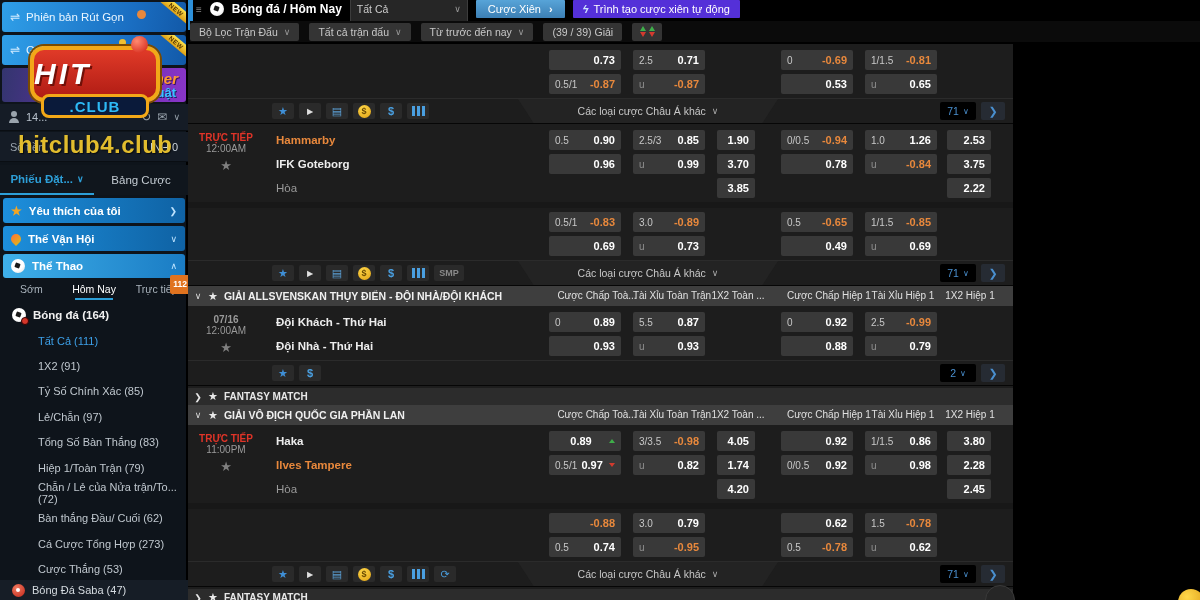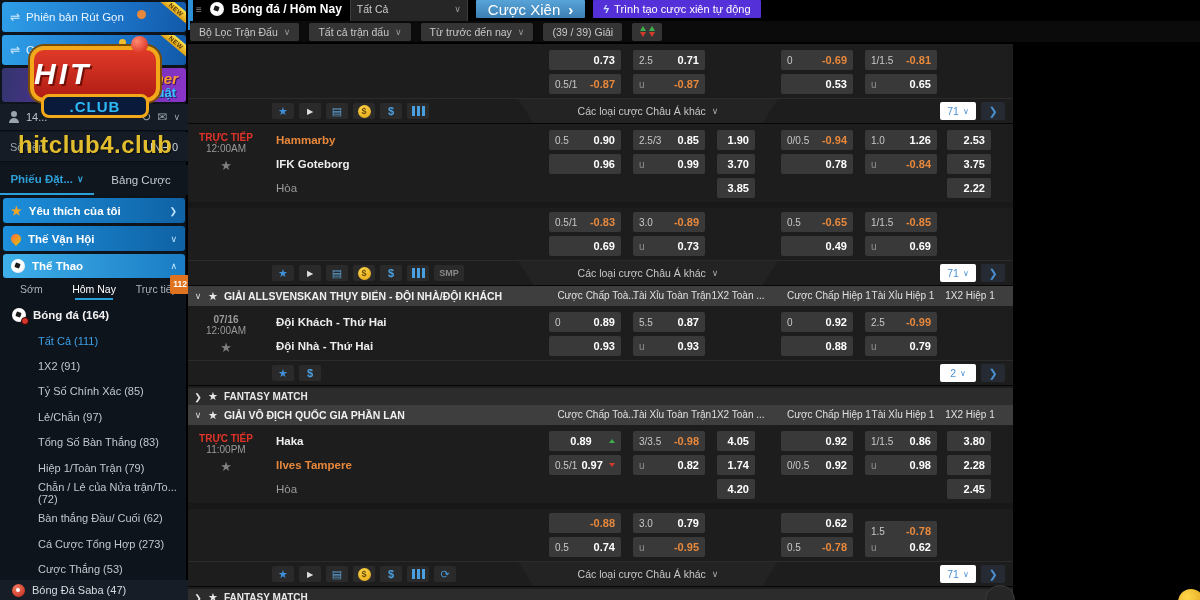--- a/index.html
+++ b/index.html
@@ -61,21 +61,21 @@
   .ballr { width:13px; height:13px; border-radius:50%; background:radial-gradient(circle at 35% 30%,#f07a60,#c22418); position:relative; }
   .ballr:before { content:""; position:absolute; left:4px; top:4px; width:4px; height:4px; background:#fff; border-radius:50%; }
 
   
   .topbar { position:absolute; left:190px; top:0; width:1010px; height:18px; display:flex; align-items:center; gap:8px; }
   .top-sliver { position:absolute; left:188px; top:0; width:5px; height:30px; background:#2d8fd8; }
   .hamb { color:#888; font-size:10px; margin-left:6px; }
   .crumb { color:#fff; font-size:12px; font-weight:bold; white-space:nowrap; }
   .dd-all { width:118px; height:16px; background:#262626; border:1px solid #3c3c3c; color:#ccc; font-size:10.5px; display:flex; align-items:center; padding:12px 6px; }
   .dd-all:after { content:"∨"; margin-left:auto; font-size:9px; color:#999; }
-  .btn-parlay { height:18px; background:linear-gradient(#57a4d8,#3c7fb4); color:#fff; font-size:15px; display:flex; align-items:center; gap:8px; padding:0 12px; border-radius:1px; }
+  .btn-parlay { height:18px; background:linear-gradient(#57a4d8,#3c7fb4); color:#fff; font-size:11px; display:flex; align-items:center; gap:8px; padding:0 12px; border-radius:1px; }
   .btn-parlay:after { content:"›"; font-weight:bold; }
   .btn-auto { height:18px; background:#5430d8; color:#fff; font-size:11px; display:flex; align-items:center; gap:5px; padding:0 10px; border-radius:1px; }
   .bolt { font-weight:bold; font-style:italic; color:#cfe2ff; font-size:11px; }
   .filterbar { position:absolute; left:190px; top:21px; width:1010px; height:21px; display:flex; align-items:center; gap:10px; background:#0b0b0b; }
   .fbtn { height:18px; background:#343434; border-radius:2px; color:#c8c8c8; font-size:10.5px; display:flex; align-items:center; padding:0 9px; gap:6px; }
   .fbtn.dd:after { content:"∨"; font-size:9px; color:#999; }
   .sortbtn { height:18px; width:30px; background:#343434; border-radius:2px; display:flex; align-items:center; justify-content:center; gap:3px; }
   .tri { width:0; height:0; border-left:3px solid transparent; border-right:3px solid transparent; }
   .tri.up { border-bottom:5px solid #3fae4a; }
   .tri.dn { border-top:5px solid #d23b2e; }
@@ -114,21 +114,21 @@
   .ibtn.play { color:#e0e0e0; font-size:8px; }
   .ibtn.cash { color:#5a9fd4; font-size:11px; }
   .coin { width:13px; height:13px; border-radius:50%; background:radial-gradient(circle at 40% 30%,#ffd84a,#dfa012); color:#6b4a00; font-size:9px; font-weight:bold; display:flex; align-items:center; justify-content:center; }
   .ibtn.dollar { color:#4a9fe0; font-weight:bold; font-size:11px; }
   .bars { width:13px; height:10px; background:linear-gradient(90deg,#4a9fe0 0 3px,transparent 3px 5px,#4a9fe0 5px 8px,transparent 8px 10px,#4a9fe0 10px 13px); }
   .ibtn.smp { width:30px; color:#8a8a8a; font-weight:bold; font-size:9px; }
   .ibtn.clock { color:#4a9fe0; font-size:11px; }
   .other-bets { position:absolute; left:330px; top:0; width:260px; height:100%; display:flex; align-items:center; justify-content:center; gap:6px; color:#c8c8c8; font-size:10.5px; background:#232323; clip-path:polygon(0 0,100% 0,94% 100%,6% 100%); }
   .other-bets:after { content:"∨"; font-size:9px; color:#aaa; }
   .pager { margin-left:auto; margin-right:8px; display:flex; gap:5px; }
-  .pgbox { height:18px; min-width:36px; background:#ffffff; border-radius:2px; color:#4a90d0; font-size:10.5px; display:flex; align-items:center; justify-content:center; gap:4px; padding:0 6px; }
+  .pgbox { height:18px; min-width:36px; background:#000000; border-radius:2px; color:#4a90d0; font-size:10.5px; display:flex; align-items:center; justify-content:center; gap:4px; padding:0 6px; }
   .pgbox:after { content:"∨"; font-size:8px; }
   .pgnext { width:24px; height:18px; background:#262b33; border-radius:2px; color:#4a90d0; font-size:11px; display:flex; align-items:center; justify-content:center; }
 
   .league { height:20px; background:#3e3e3e; display:flex; align-items:center; color:#f0f0f0; }
   .league .chev { width:20px; text-align:center; font-size:9px; color:#ddd; }
   .league .lstar { color:#e8e8e8; font-size:11px; margin-right:6px; }
   .league .ltitle { font-size:10.5px; font-weight:bold; flex:1; white-space:nowrap; overflow:hidden; }
   .cols { width:464px; position:relative; height:100%; flex:none; }
   .colh { position:absolute; top:0; height:20px; line-height:20px; text-align:center; font-size:10px; color:#e0e0e0; white-space:nowrap; overflow:hidden; }
   .fantasy { height:17px; margin-top:2px; background:#2c2c2c; display:flex; align-items:center; color:#e8e8e8; }
@@ -665,21 +665,21 @@
                 <span class="o neg">-0.88</span>
               </div>
               <div class="cell" style="left: 84px; width: 72px;">
                 <span class="h">3.0</span>
                 <span class="o">0.79</span>
               </div>
               <div class="cell" style="left: 232px; width: 72px;">
                 <span class="h"></span>
                 <span class="o">0.62</span>
               </div>
-              <div class="cell" style="left: 316px; width: 72px; margin-top: 8px;">
+              <div class="cell" style="left: 316px; width: 72px;">
                 <span class="h">1.5</span>
                 <span class="o neg">-0.78</span>
               </div>
             </div>
             <div class="oline">
               <div class="cell" style="left: 0px; width: 72px;">
                 <span class="h">0.5</span>
                 <span class="o">0.74</span>
               </div>
               <div class="cell" style="left: 84px; width: 72px;">

